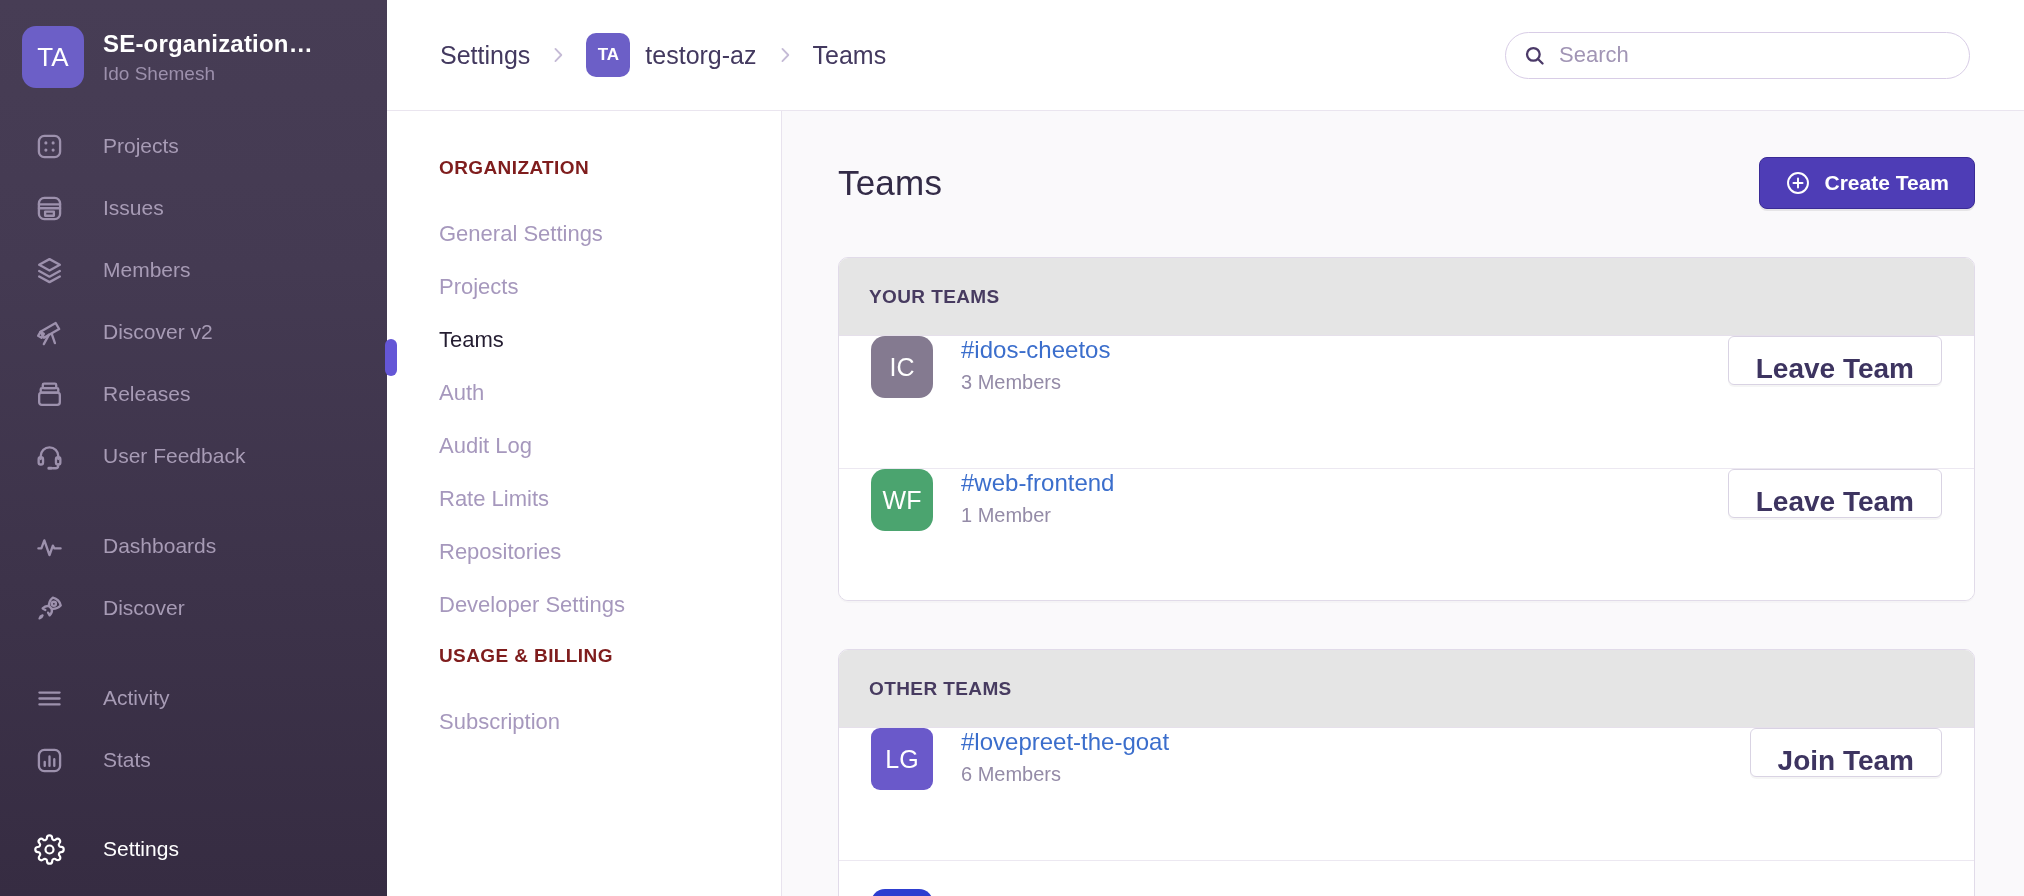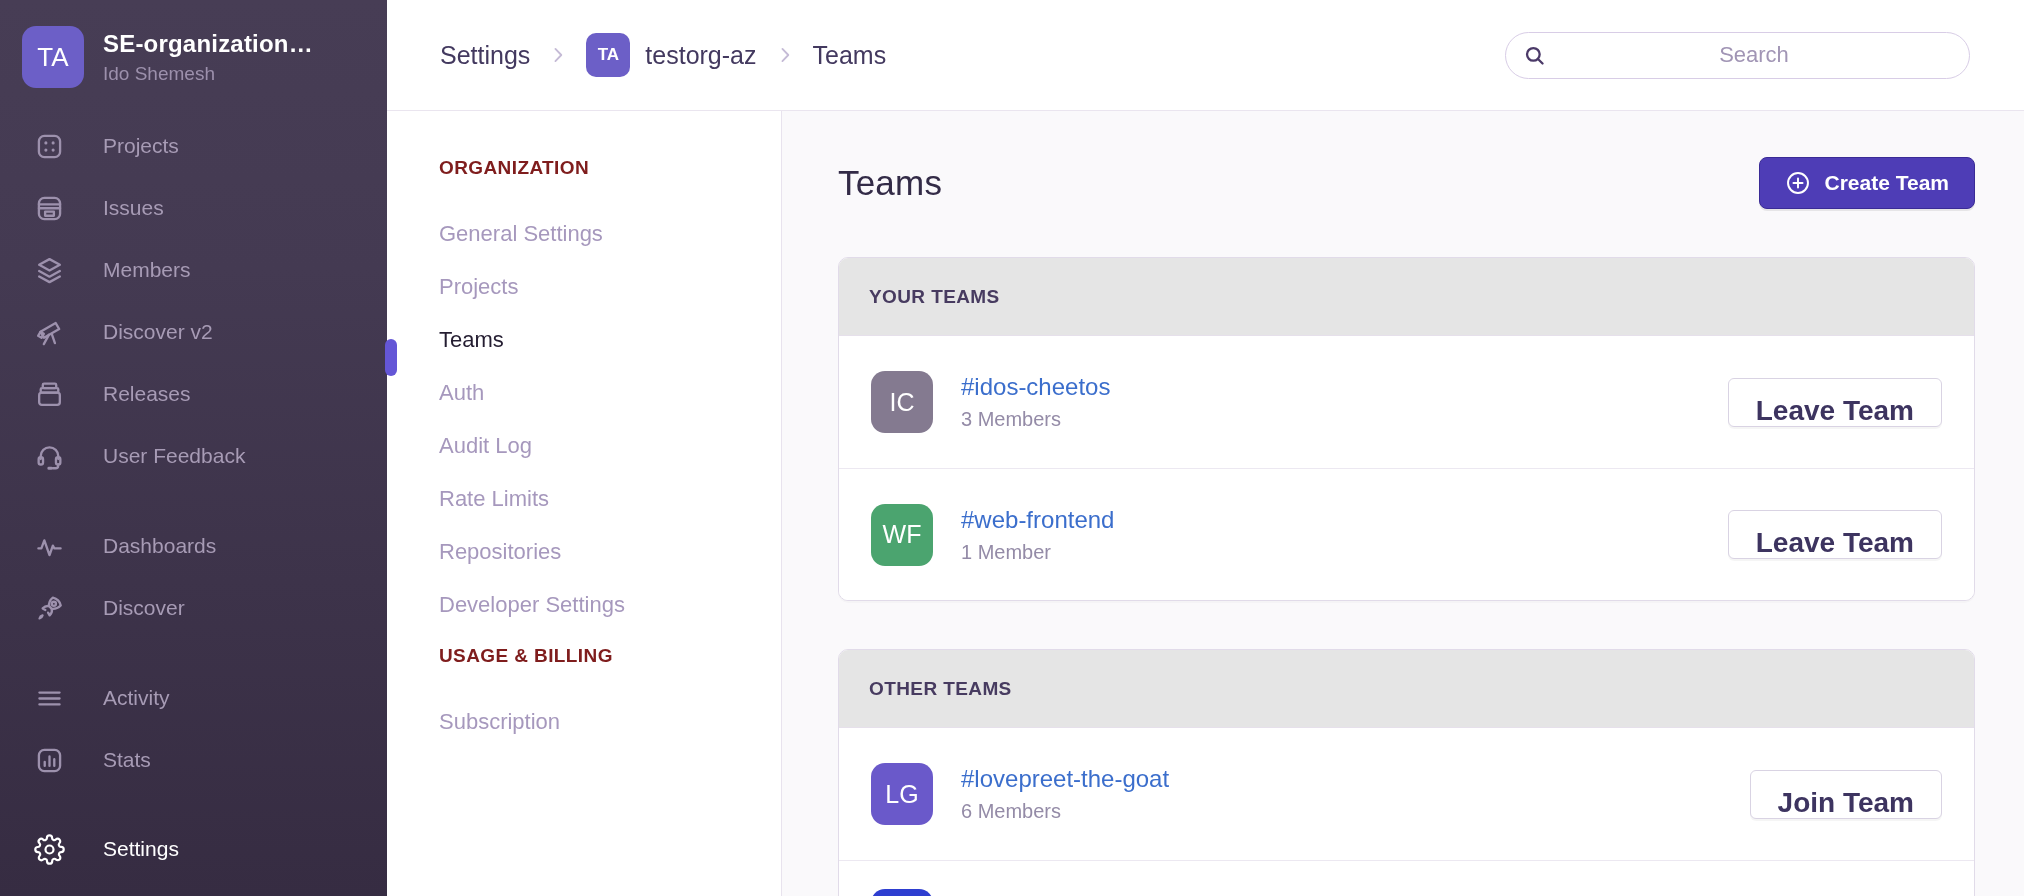--- a/index.html
+++ b/index.html
@@ -34,21 +34,21 @@
             display:flex; align-items:center; padding:0 54px 0 53px; flex:0 0 111px; }
   .breadcrumb { display:flex; align-items:center; gap:17px; }
   .crumb { font-size:25px; color:#43395f; text-decoration:none; cursor:pointer; display:flex; align-items:center; gap:15px; }
   .crumb-sep { width:22px; height:22px; color:#c5bbd6; display:flex; }
   .crumb-sep svg { width:100%; height:100%; }
   .crumb-badge { width:44px; height:44px; border-radius:10px; background:var(--accent); color:#fff;
                  font-size:17px; font-weight:600; display:flex; align-items:center; justify-content:center; }
   .search-wrap { margin-left:auto; position:relative; }
   .search-input { width:465px; height:47px; border:1.5px solid #d8cde6; border-radius:24px;
                   padding:0 20px 0 53px; font-size:22px; color:#7f1d1d; outline:none; background:#fff;
-                  font-family:"Liberation Sans", sans-serif;text-align:center; }
+                  font-family:"Liberation Sans", sans-serif; }
   .search-input::placeholder { color:#a195b5; }
   .search-icon { position:absolute; left:18px; top:12px; width:23px; height:23px; color:#4b3a68; }
   .search-icon svg { width:100%; height:100%; stroke-width:2.4; }
 
   .body-area { flex:1; display:flex; min-height:0; }
 
   
   .settings-nav { width:395px; flex:0 0 395px; background:#fff; border-right:1px solid #e8e3ee;
                   padding:46px 0 0 52px; }
   .nav-section + .nav-section { margin-top:17px; }
@@ -65,21 +65,21 @@
                 color:#fff; font-size:21px; font-weight:700; cursor:pointer;
                 box-shadow:0 2px 0 rgba(0,0,0,.08); font-family:"Liberation Sans", sans-serif; }
   .create-btn .btn-icon { width:26px; height:26px; display:flex; }
   .create-btn .btn-icon svg { width:100%; height:100%; }
 
   .panel { margin-top:48px; background:#fff; border:1px solid #e1dbe9; border-radius:10px;
            box-shadow:0 2px 0 rgba(0,0,0,.02); overflow:hidden; }
   .panel-header { height:78px; display:flex; align-items:center; padding:0 30px; background:#e5e5e5;
                   border-bottom:1px solid #e6e0eb; font-size:19px; font-weight:700; color:#473b60;
                   letter-spacing:.4px; }
-  .team-row { display:flex; align-items:center; height:132px; padding:0 32px; background:#fff; }
+  .team-row { display:flex; align-items:flex-start; height:132px; padding:0 32px; background:#fff; }
   .team-row + .team-row { border-top:1px solid #ece8f1; }
   .team-avatar { width:62px; height:62px; border-radius:14px; color:#fff; font-size:25px; font-weight:500;
                  display:flex; align-items:center; justify-content:center; flex:0 0 62px; }
   .team-info { margin-left:28px; }
   .team-name { font-size:24px; font-weight:400; color:var(--link); text-decoration:none; cursor:pointer; }
   .team-members { font-size:20px; color:#948ba7; margin-top:7px; }
   .team-action { margin-left:auto; height:49px; padding:16px 27px; background:#fff;
                  border:1px solid #d9d3e3; border-radius:6px; color:#3d3460; font-size:28px;
                  font-weight:700; cursor:pointer; box-shadow:0 2px 0 rgba(0,0,0,.04);
                  font-family:"Liberation Sans", sans-serif; }
@@ -303,21 +303,21 @@
       <div class="team-members">1 Member</div>
     </div>
     <button class="team-action">Leave Team</button>
   </div>
             </div>
   </section>
           <section class="panel">
     <div class="panel-header">OTHER TEAMS</div>
     <div class="panel-rows">
               <div class="team-row">
-    <div class="team-avatar" style="background: rgb(106, 89, 202);">LG</div>
+    <div class="team-avatar" style="background: rgb(106, 89, 202); border-radius: 9px;">LG</div>
     <div class="team-info">
       <a class="team-name">#lovepreet-the-goat</a>
       <div class="team-members">6 Members</div>
     </div>
     <button class="team-action">Join Team</button>
   </div>
               <div class="team-row partial">
     <div class="team-avatar" style="background: rgb(46, 62, 208);"></div>
     <div class="team-info">
       <a class="team-name"></a>

